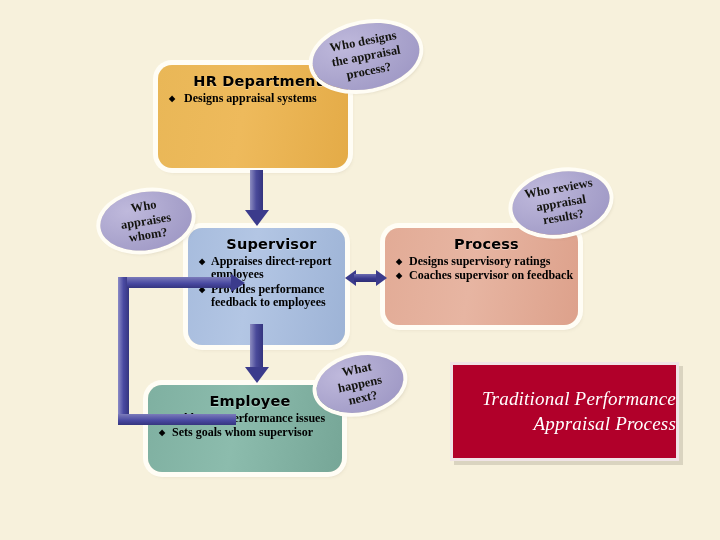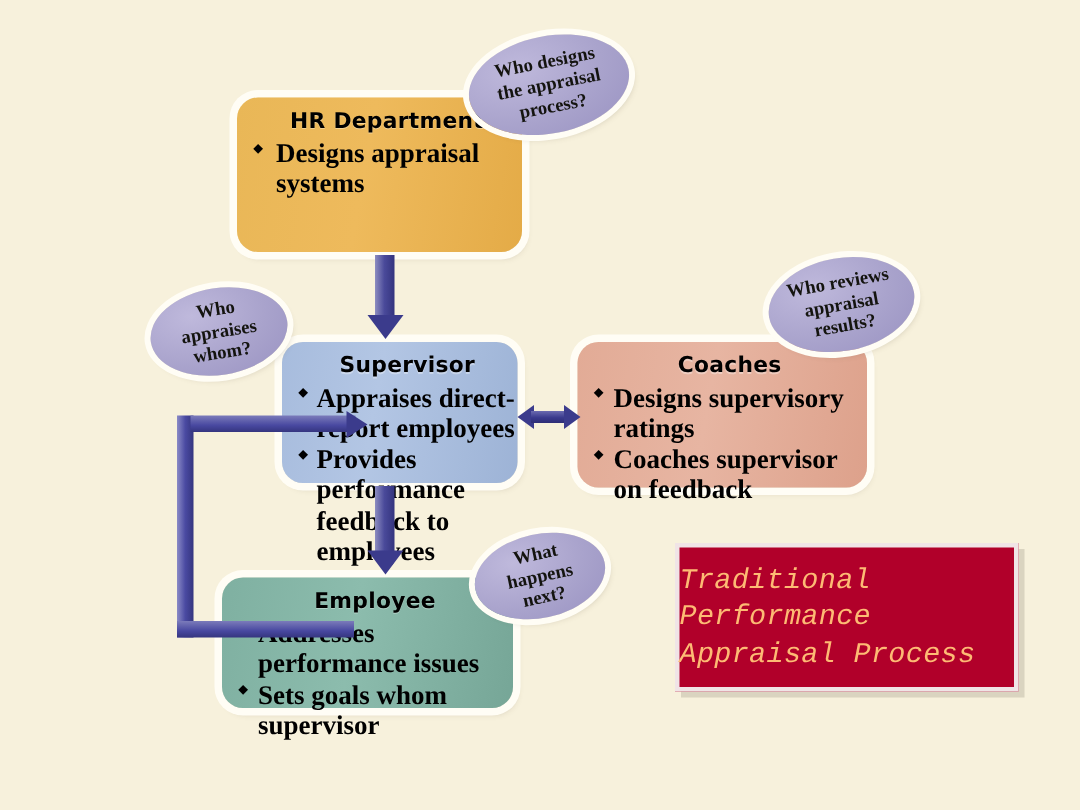--- a/index.html
+++ b/index.html
@@ -30,38 +30,38 @@
     text-shadow:0 1px 0 rgba(255,255,255,.35);
   }
   .box ul{
     list-style:none;
     margin:0;padding:0;
   }
   .box li{
     position:relative;
     font-family:"Liberation Serif", serif;
     font-weight:bold;
-    font-size:18px;
+    font-size:12px;
     line-height:1.12;
     padding-left:14px;
     margin-bottom:1px;
   }
   .box li:before{
     content:"\25C6";
     position:absolute;left:1px;top:0px;
     font-size:8px;line-height:1.7;
   }
 
   #hr-box{
     left:158px;top:65px;width:190px;height:103px;
     background:linear-gradient(100deg,#e9b757 0%,#eeba5c 45%,#e4ab47 100%);
   }
   #hr-box li{padding-left:16px;}
   #supervisor-box{
-    left:188px;top:228px;width:157px;height:94px;
+    left:188px;top:228px;width:157px;height:117px;
     background:linear-gradient(100deg,#a7bcdd 0%,#b3c6e4 40%,#9db3d6 100%);
   }
   #supervisor-box li{padding-left:13px;}
   #manager-box{
     left:385px;top:228px;width:193px;height:97px;
     background:linear-gradient(100deg,#e2ab96 0%,#e7b5a2 45%,#dda18b 100%);
   }
   #employee-box{
     left:148px;top:385px;width:194px;height:87px;
     background:linear-gradient(100deg,#7fb0a1 0%,#8cbcad 45%,#76a697 100%);
@@ -160,26 +160,26 @@
   
   #title-plate{
     position:absolute;left:450px;top:362px;width:229px;height:99px;
     background:#b1002a;
     border:3px solid #f0e4e6;
     box-sizing:border-box;
     box-shadow:4px 4px 0 rgba(120,110,95,.22);
     display:flex;align-items:center;justify-content:center;
   }
   #title-plate .txt{
-    color:#fdba74;
-    font-family:Liberation Mono, monospace;
+    color:#ffffff;
+    font-family:Liberation Serif, serif;
     font-style:italic;
     font-size:19px;
     line-height:1.28;
-    text-align:left;
+    text-align:right;
     letter-spacing:.2px;
   }
 </style>
 </head>
 <body>
 
 <div id="canvas">
 
   <div class="box" id="hr-box">
     <div class="title">HR Department</div>
@@ -190,21 +190,21 @@
 
   <div class="box" id="supervisor-box">
     <div class="title">Supervisor</div>
     <ul>
       <li>Appraises direct-report employees</li>
       <li>Provides performance feedback to employees</li>
     </ul>
   </div>
 
   <div class="box" id="manager-box">
-    <div class="title">Coaches</div>
+    <div class="title">Process</div>
     <ul>
       <li>Designs supervisory ratings</li>
       <li>Coaches supervisor on feedback</li>
     </ul>
   </div>
 
   <div class="box" id="employee-box">
     <div class="title">Employee</div>
     <ul>
       <li>Addresses performance issues</li>

